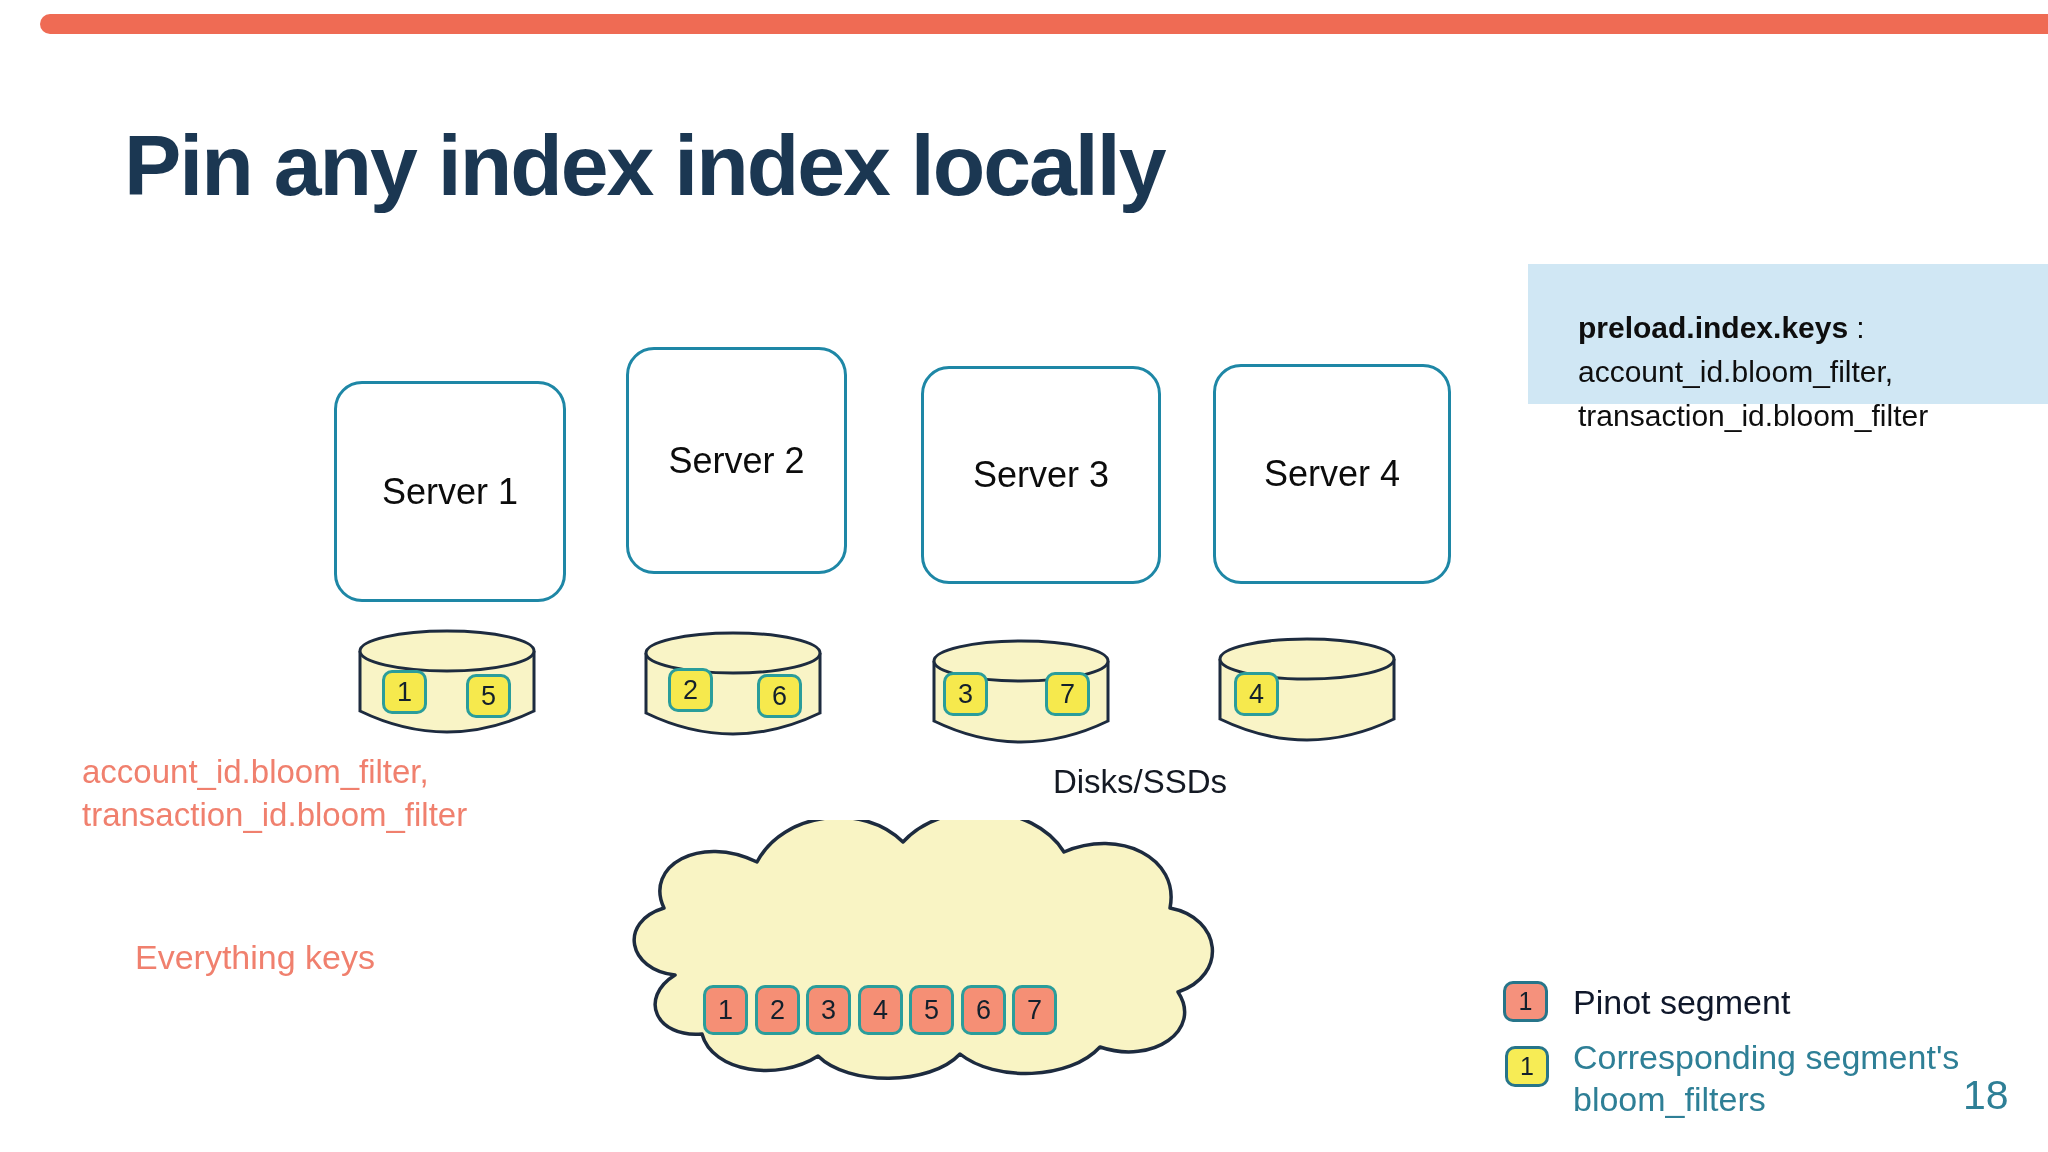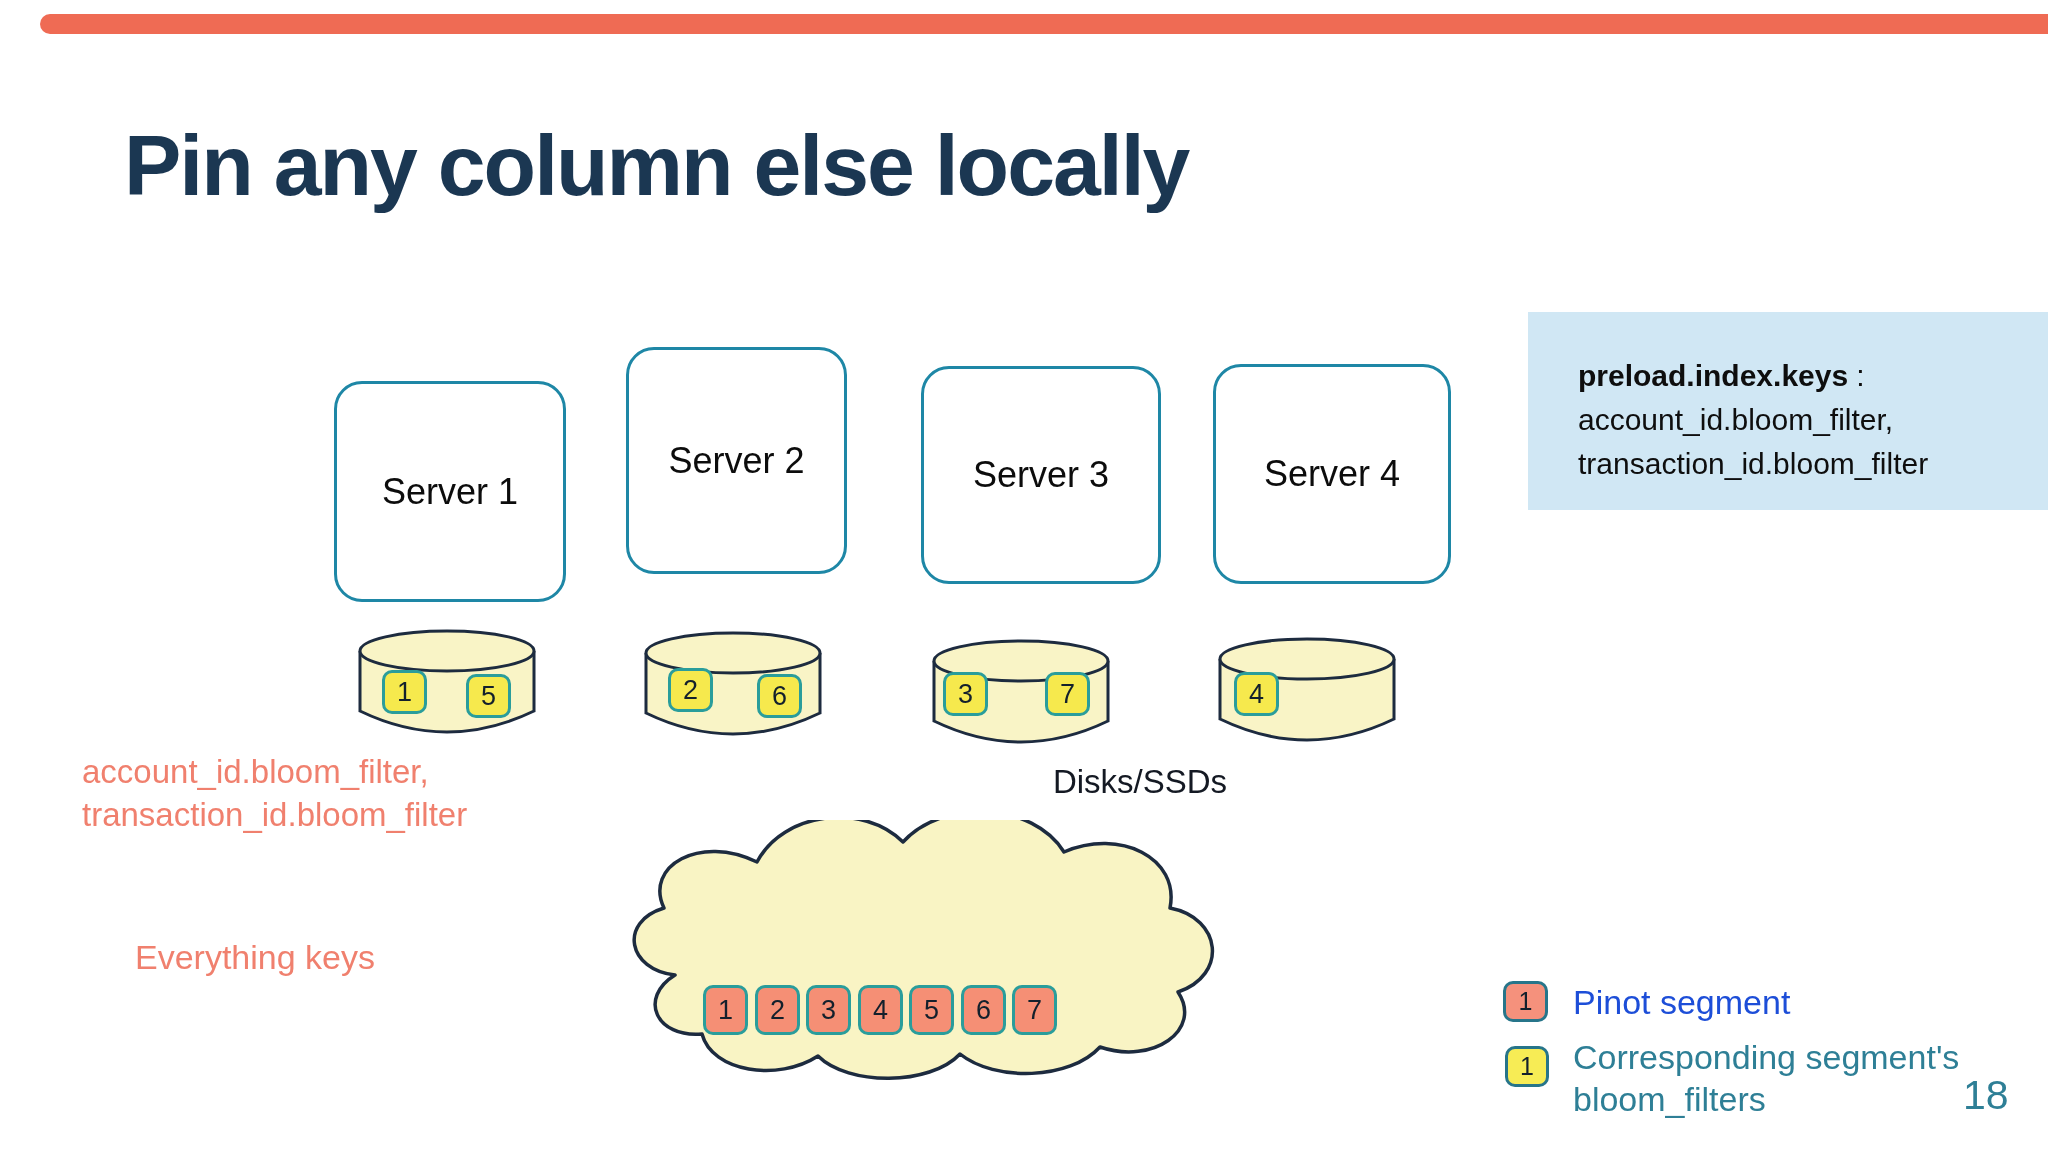--- a/index.html
+++ b/index.html
@@ -21,24 +21,24 @@
 
   
   .title {
     left: 124px; top: 116px; width: 1400px;
     font-size: 86px; font-weight: 700; letter-spacing: -2px;
     color: #1b3752;
   }
 
   
   .callout {
-    left: 1528px; top: 264px; width: 520px; height: 198px;
+    left: 1528px; top: 264px; width: 520px; height: 140px;
     background: #d0e7f4; box-sizing: border-box;
     padding: 42px 0 16px 50px;
-    font-size: 30px; line-height: 44px; color: #0e0e0e; margin-top: 48px;
+    font-size: 30px; line-height: 44px; color: #0e0e0e;
   }
   .callout .bold { font-weight: 700; }
   .callout .sep { margin-left: 8px; }
 
   
   .server {
     border: 3px solid #1e87a6; border-radius: 28px; background: #ffffff;
     display: flex; align-items: center; justify-content: center;
     font-size: 36px; color: #0c0c0c; box-sizing: border-box;
   }
@@ -100,33 +100,33 @@
   
   .legend-swatch {
     box-sizing: border-box; border-radius: 10px;
     display: flex; align-items: center; justify-content: center;
     font-size: 25px; color: #13202c;
   }
   .legend-swatch.coral { left: 1503px; top: 981px; width: 45px; height: 41px;
     background: #f5917c; border: 3px solid #27758a; }
   .legend-swatch.yellow { left: 1505px; top: 1046px; width: 44px; height: 41px;
     background: #f7ec55; border: 3px solid #27758a; }
-  .legend-label-1 { left: 1573px; top: 983px; font-size: 34px; color: #1d4ed8; }
+  .legend-label-1 { left: 1573px; top: 983px; font-size: 34px; color: #0f172a; }
   .legend-label-2 { left: 1573px; top: 1036px; font-size: 34px; line-height: 42px; color: #2e7f96; }
 
   .page-number { left: 1963px; top: 1072px; font-size: 41px; color: #2e7f96; }
 </style>
 </head>
 <body>
 
 <div class="slide">
 
   <div class="abs top-bar"></div>
 
-  <div class="abs title">Pin any column else locally</div>
+  <div class="abs title">Pin any index index locally</div>
 
   <div class="abs callout">
     <div><span class="bold">preload.index.keys</span><span class="sep">:</span></div>
     <div>account_id.bloom_filter,</div>
     <div>transaction_id.bloom_filter</div>
   </div>
 
   <div class="abs server server-1">
       <span>Server 1</span>
     </div>

